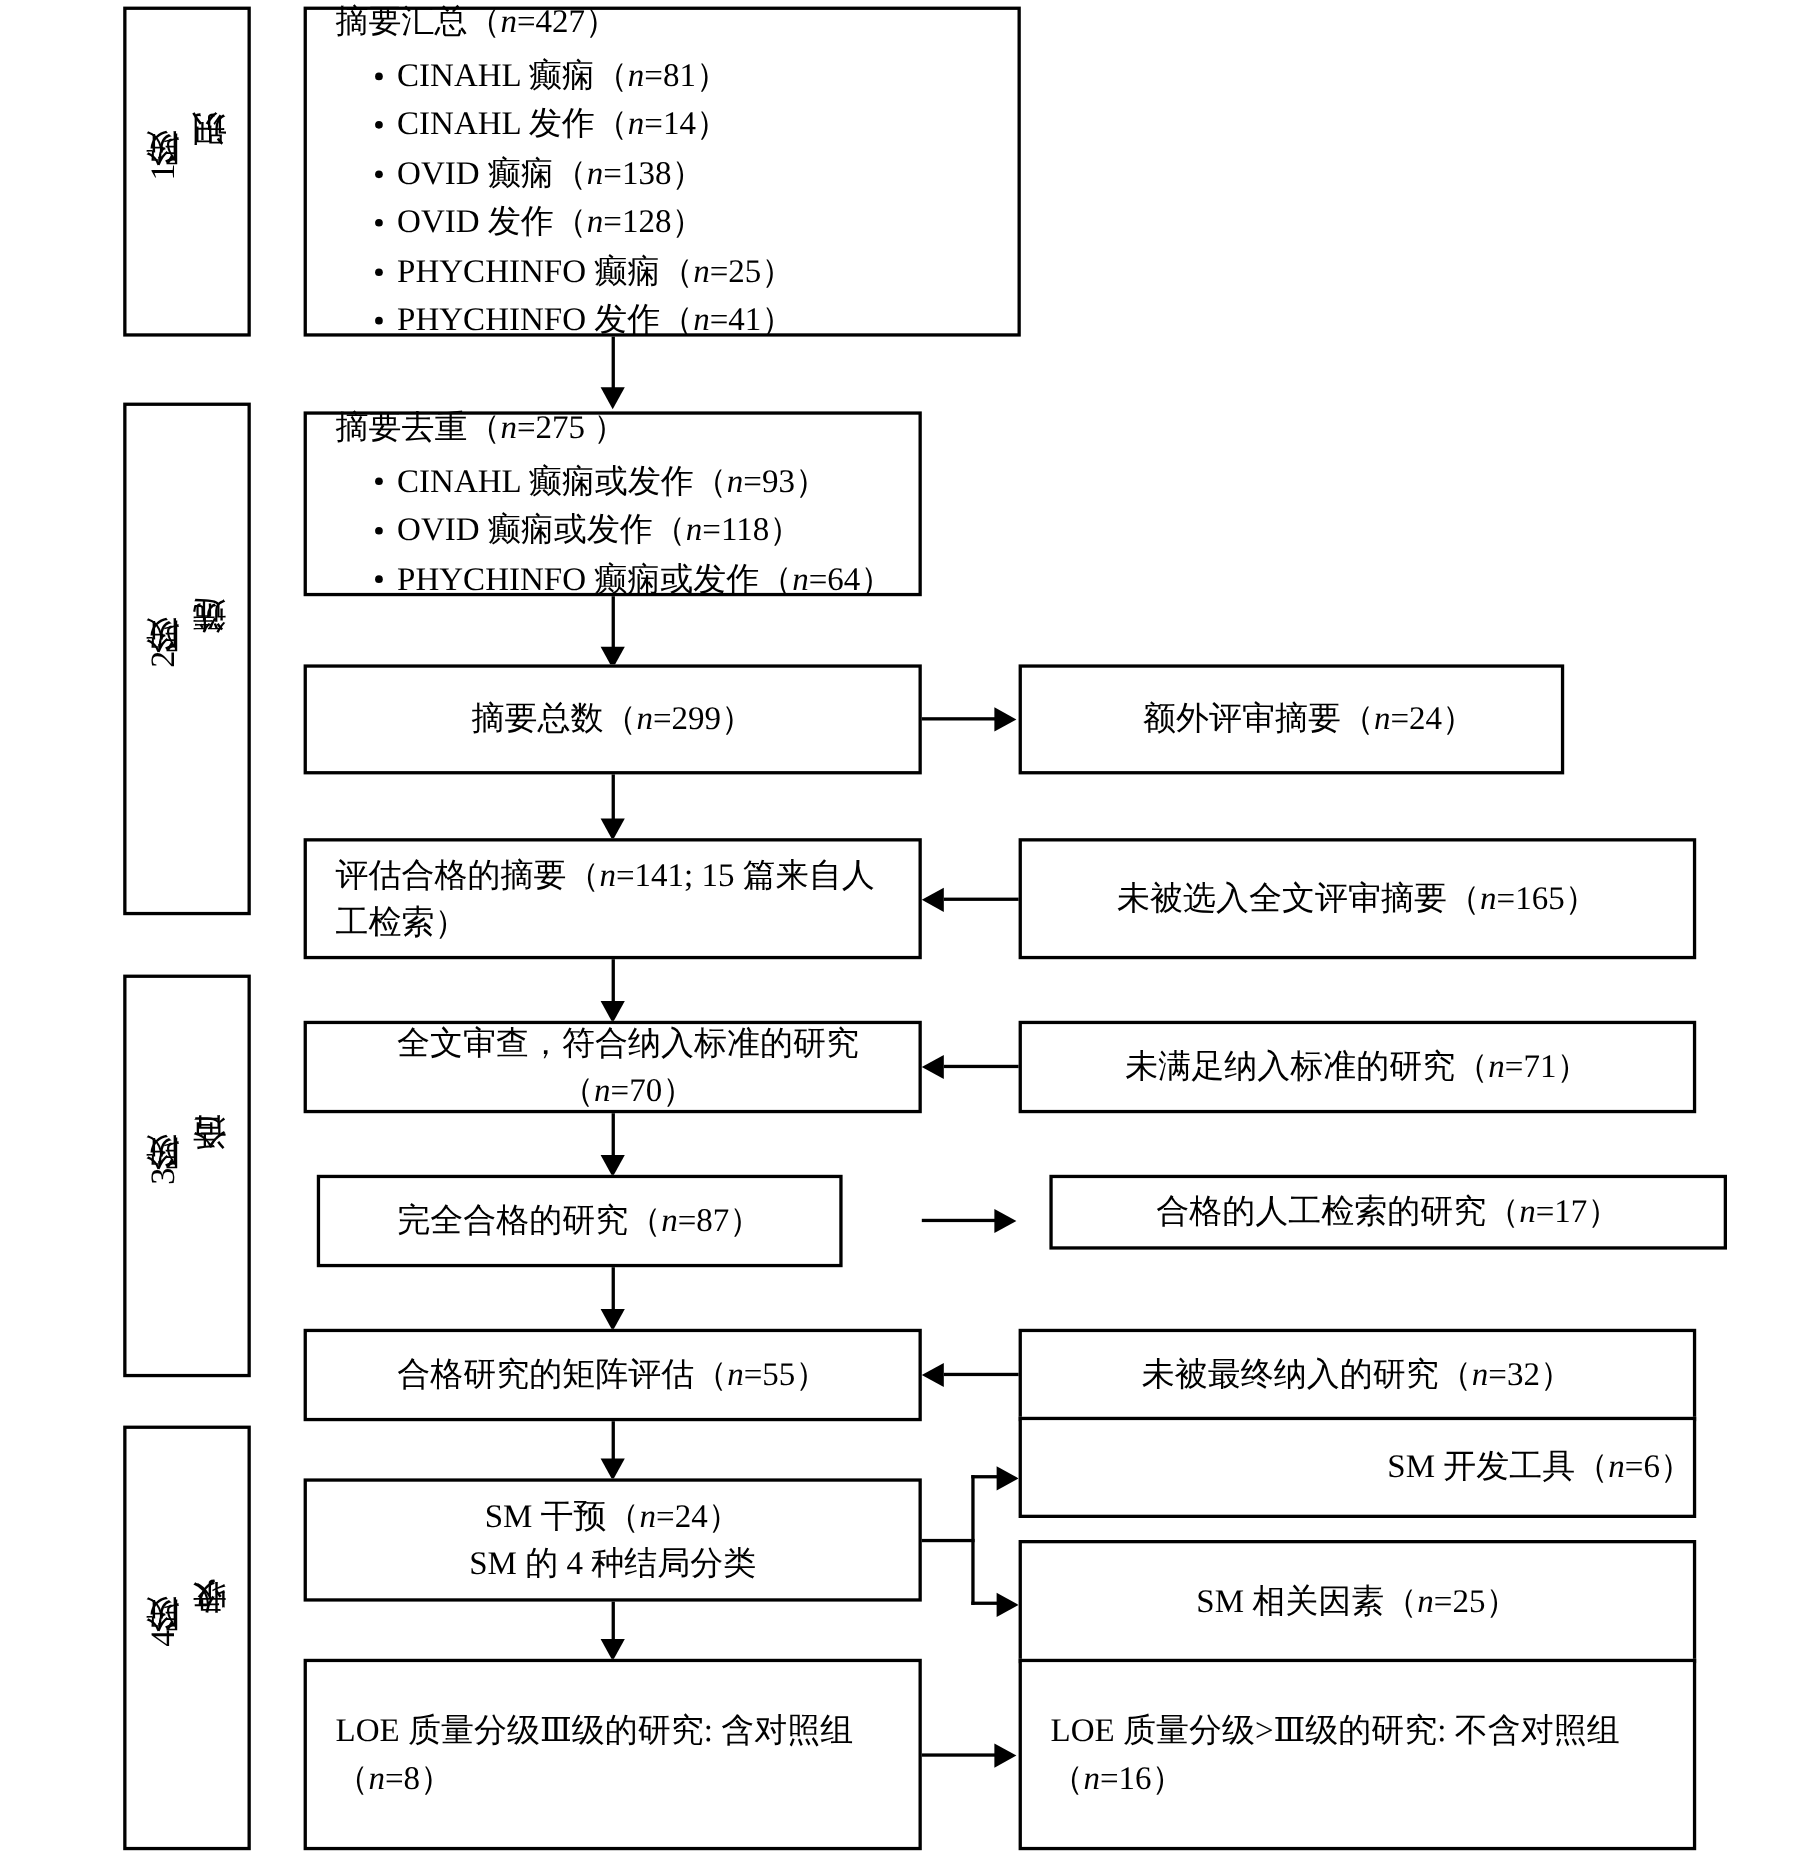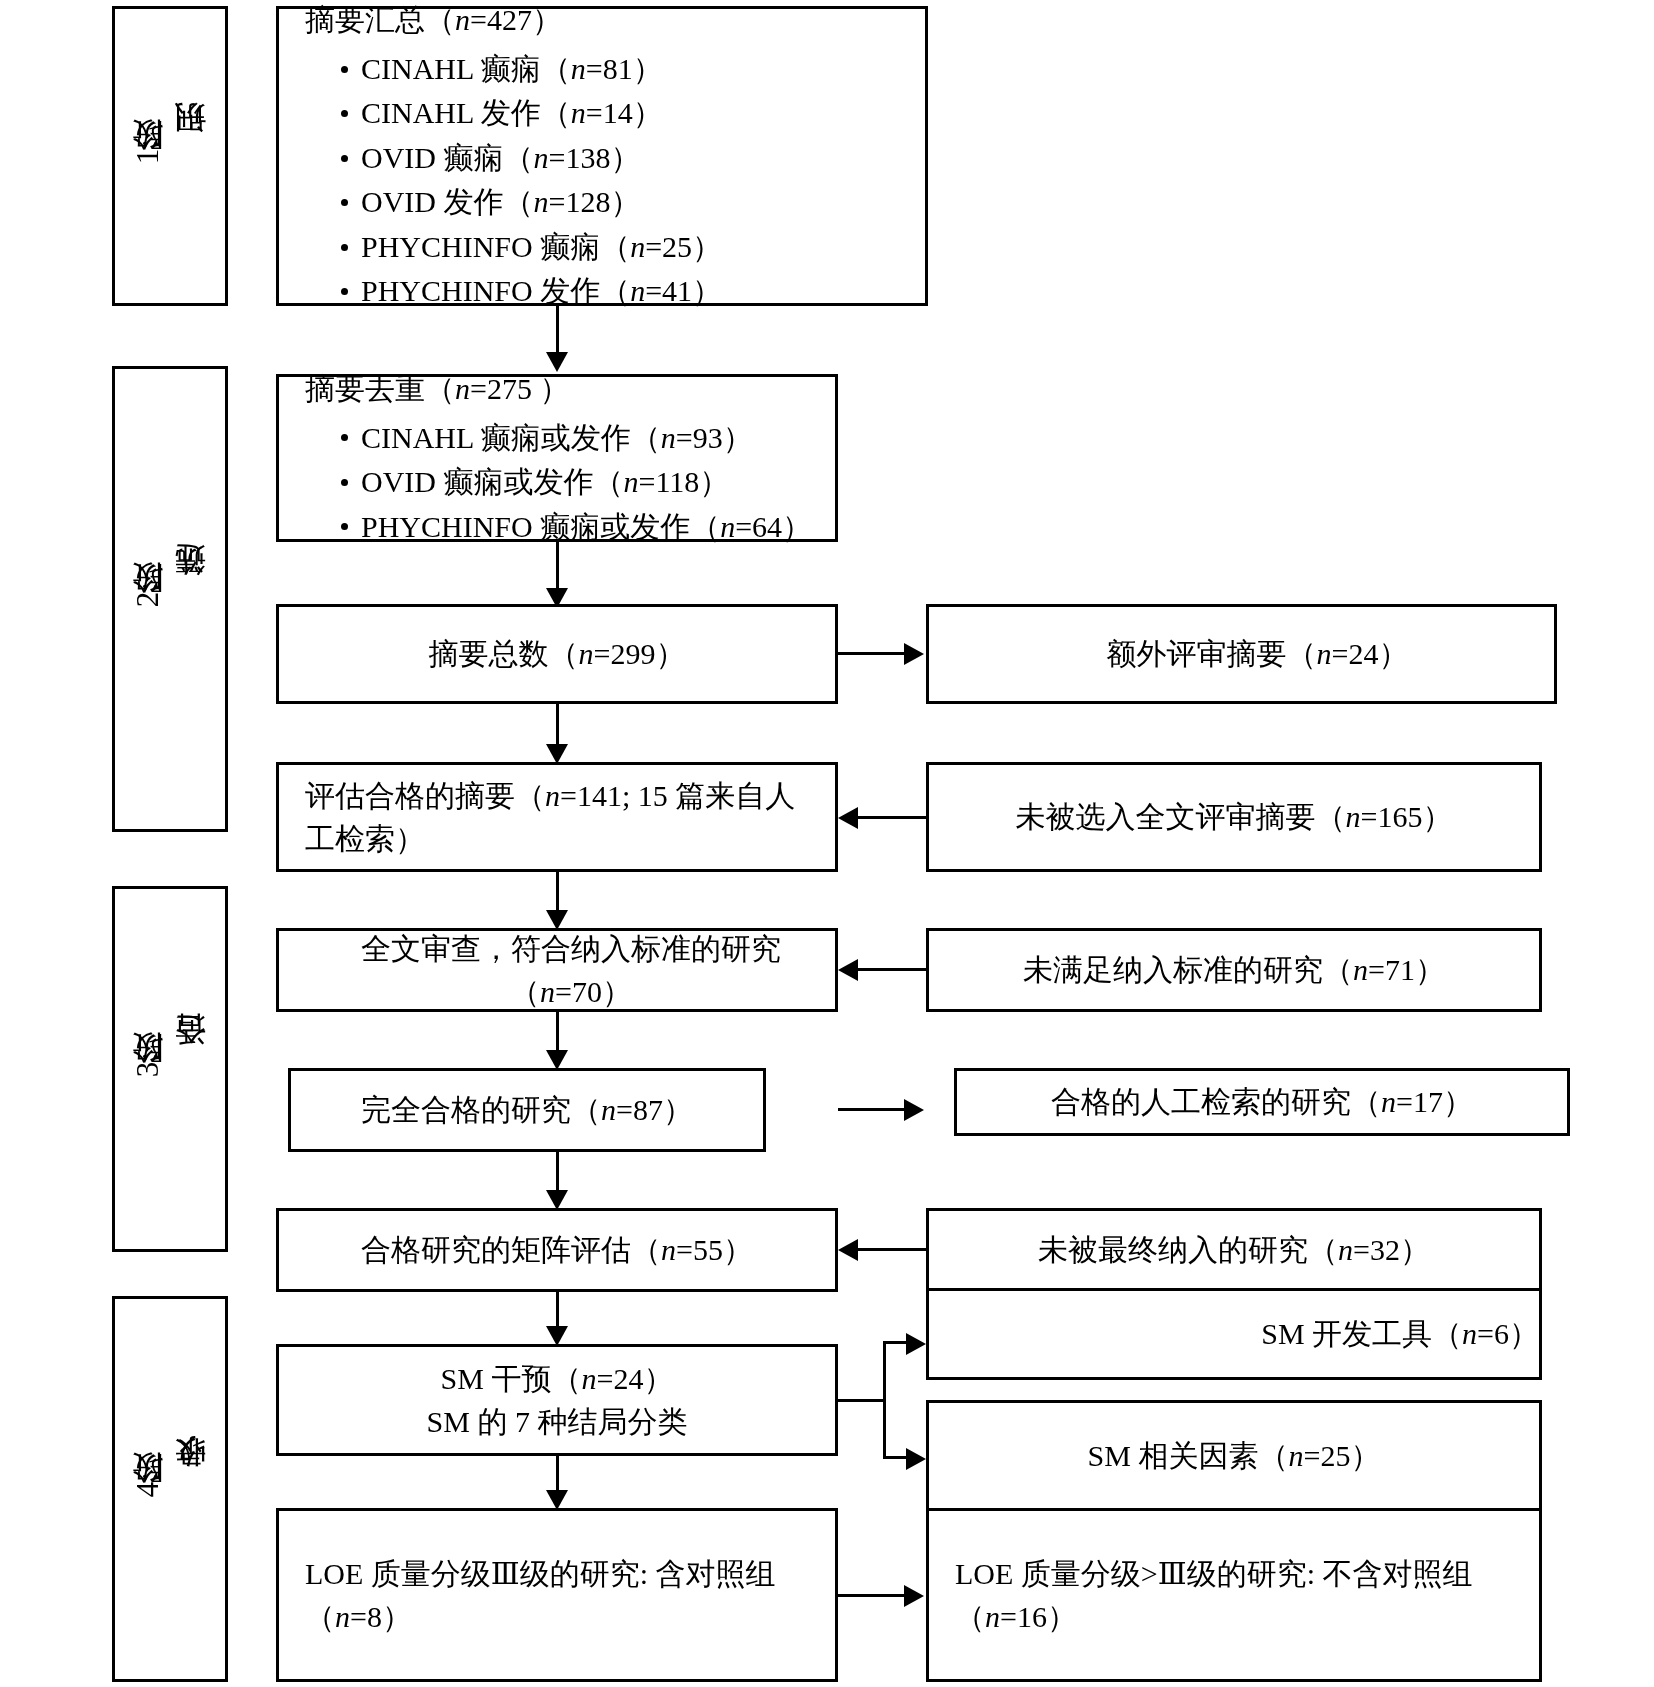--- a/index.html
+++ b/index.html
@@ -152,21 +152,21 @@
   <div class="vline" style="left:556px; top:542px; height:50px;"></div>
   <div class="arrow-down" style="left:546px; top:588px;"></div>
 
   <div class="node center" style="left:276px; top:604px; width:562px; height:100px;">
     <span>摘要总数（<span class="italic-n">n</span>=299）</span>
   </div>
 
   <div class="hline" style="left:838px; top:652px; width:70px;"></div>
   <div class="arrow-right" style="left:904px; top:643px;"></div>
 
-  <div class="node center" style="left:926px; top:604px; width:631px; height:100px;padding-left:32px;">
+  <div class="node center" style="left:926px; top:604px; width:496px; height:100px;padding-left:32px;">
     <span>额外评审摘要（<span class="italic-n">n</span>=24）</span>
   </div>
 
   <div class="vline" style="left:556px; top:704px; height:44px;"></div>
   <div class="arrow-down" style="left:546px; top:744px;"></div>
 
   <div class="node lead" style="left:276px; top:762px; width:562px; height:110px;">
     <span>评估合格的摘要（<span class="italic-n">n</span>=141; 15 篇来自人工检索）</span>
   </div>
 
@@ -217,21 +217,21 @@
 
   <div class="node center" style="left:926px; top:1208px; width:616px; height:84px;">
     <span>未被最终纳入的研究（<span class="italic-n">n</span>=32）</span>
   </div>
 
   <div class="vline" style="left:556px; top:1292px; height:40px;"></div>
   <div class="arrow-down" style="left:546px; top:1326px;"></div>
 
   <div class="node center" style="left:276px; top:1344px; width:562px; height:112px;font-family:Liberation Serif, serif;">
     <span>SM 干预（<span class="italic-n">n</span>=24）</span>
-    <span>SM 的 7 种结局分类</span>
+    <span>SM 的 4 种结局分类</span>
   </div>
 
   <div class="hline" style="left:838px; top:1399px; width:48px;"></div>
   <div class="vline" style="left:883px; top:1341px; height:118px;"></div>
   <div class="hline" style="left:883px; top:1341px; width:27px;"></div>
   <div class="arrow-right" style="left:906px; top:1333px;"></div>
   <div class="hline" style="left:883px; top:1456px; width:27px;"></div>
   <div class="arrow-right" style="left:906px; top:1448px;"></div>
 
   <div class="node center" style="left:926px; top:1288px; width:616px; height:92px;align-items:flex-end;">

